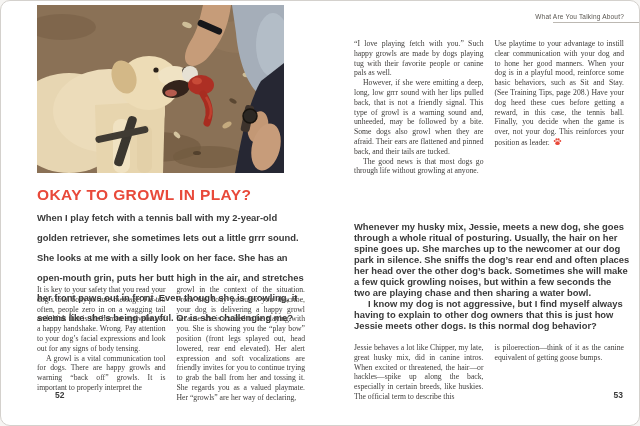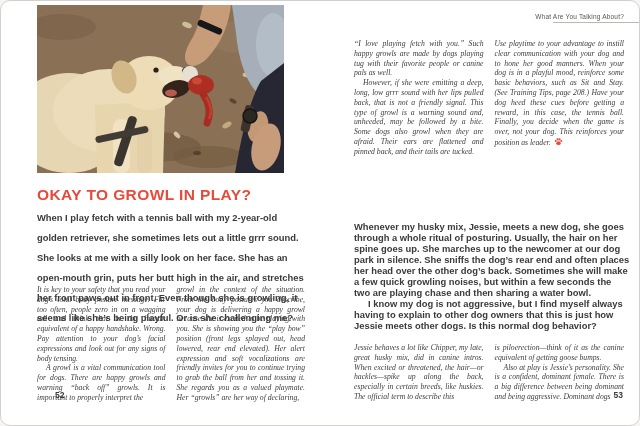--- a/index.html
+++ b/index.html
@@ -29,21 +29,21 @@
   .right-head{left:353px;top:203px;}
 
   .intro{position:absolute;font-weight:700;font-size:9.4px;line-height:20px;color:#3a3a3a;}
   .left-intro{left:36px;top:207px;width:272px;}
   .right-intro{left:353px;top:220px;width:276px;line-height:11px;}
   .right-intro p{margin:0;}
   .right-intro p+p{text-indent:14px;}
 
   .cols{position:absolute;display:flex;gap:11px;}
   .col{flex:1;min-width:0;}
-  .serif{font-family:"Liberation Serif",serif;font-size:7.7px;line-height:9.8px;color:#3e3c3a;text-align:justify;font-style:italic;}
+  .serif{font-family:"Liberation Serif",serif;font-size:7.7px;line-height:9.8px;color:#3e3c3a;text-align:justify;}
   .serif p{margin:0;}
   .serif p+p{text-indent:9px;}
 
   .tr-cols{left:353px;top:38px;width:270px;}
   .lp-cols{left:36px;top:284px;width:268px;justify-content:center;}
   .rp-cols{left:353px;top:342px;width:270px;}
 
   .pagenum{position:absolute;top:389px;font-size:8.5px;font-weight:700;color:#3a3a3a;padding-left:38px;}
   .pagenum.pn-left{left:16px;}
   .pagenum.pn-right{right:16px;margin-left:24px;}
@@ -108,20 +108,21 @@
     </svg>
   </div>
 
   <div class="running-header">What Are You Talking About?</div>
   <div class="header-rule"></div>
 
   <div class="cols tr-cols">
     <div class="col serif">
         <p>“I love playing fetch with you.” Such happy growls are made by dogs playing tug with their favorite people or canine pals as well.</p>
         <p>However, if she were emitting a deep, long, low grrr sound with her lips pulled back, that is not a friendly signal. This type of growl is a warning sound and, unheeded, may be followed by a bite. Some dogs also growl when they are afraid. Their ears are flattened and pinned back, and their tails are tucked.</p>
+        <p>The good news is that most dogs go through life without growling at anyone.</p>
       </div>
     <div class="col serif">
         <p>Use playtime to your advantage to instill clear communication with your dog and to hone her good manners. When your dog is in a playful mood, reinforce some basic behaviors, such as Sit and Stay. (See Training Tips, page 208.) Have your dog heed these cues before getting a reward, in this case, the tennis ball. Finally, you decide when the game is over, not your dog. This reinforces your position as leader.<span class="paw"><svg viewBox="0 0 20 20" width="9" height="9">
               <g fill="#e8493a">
                 <ellipse cx="10" cy="13.8" rx="5" ry="4.2"></ellipse>
                 <circle cx="3.8" cy="9" r="2.2"></circle>
                 <circle cx="7.8" cy="5.4" r="2.4"></circle>
                 <circle cx="12.4" cy="5.4" r="2.4"></circle>
                 <circle cx="16.2" cy="9" r="2.2"></circle>
               </g>
@@ -144,20 +145,19 @@
   <div class="intro right-intro">
       <p>Whenever my husky mix, Jessie, meets a new dog, she goes through a whole ritual of posturing. Usually, the hair on her spine goes up. She marches up to the newcomer at our dog park in silence. She sniffs the dog’s rear end and often places her head over the other dog’s back. Sometimes she will make a few quick growling noises, but within a few seconds the two are playing chase and then sharing a water bowl.</p>
       <p>I know my dog is not aggressive, but I find myself always having to explain to other dog owners that this is just how Jessie meets other dogs. Is this normal dog behavior?</p>
     </div>
   <div class="cols rp-cols">
     <div class="col serif">
         <p>Jessie behaves a lot like Chipper, my late, great husky mix, did in canine intros. When excited or threatened, the hair—or hackles—spike up along the back, especially in certain breeds, like huskies. The official term to describe this</p>
       </div>
     <div class="col serif">
         <p>is piloerection—think of it as the canine equivalent of getting goose bumps.</p>
-        <p>Also at play is Jessie’s personality. She is a confident, dominant female. There is a big difference between being dominant and being aggressive. Dominant dogs</p>
       </div>
   </div>
 
   <div class="pagenum pn-left">52</div>
   <div class="pagenum pn-right">53</div>
 
 </div>
 
 </body></html>

